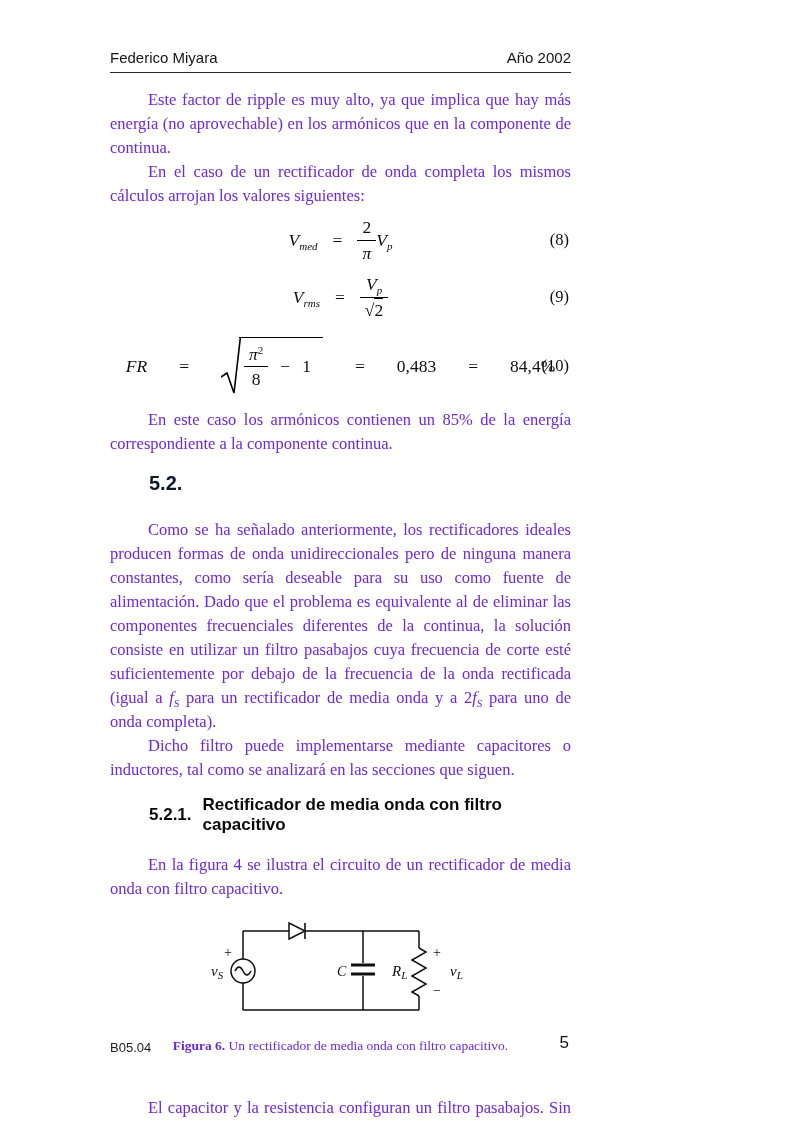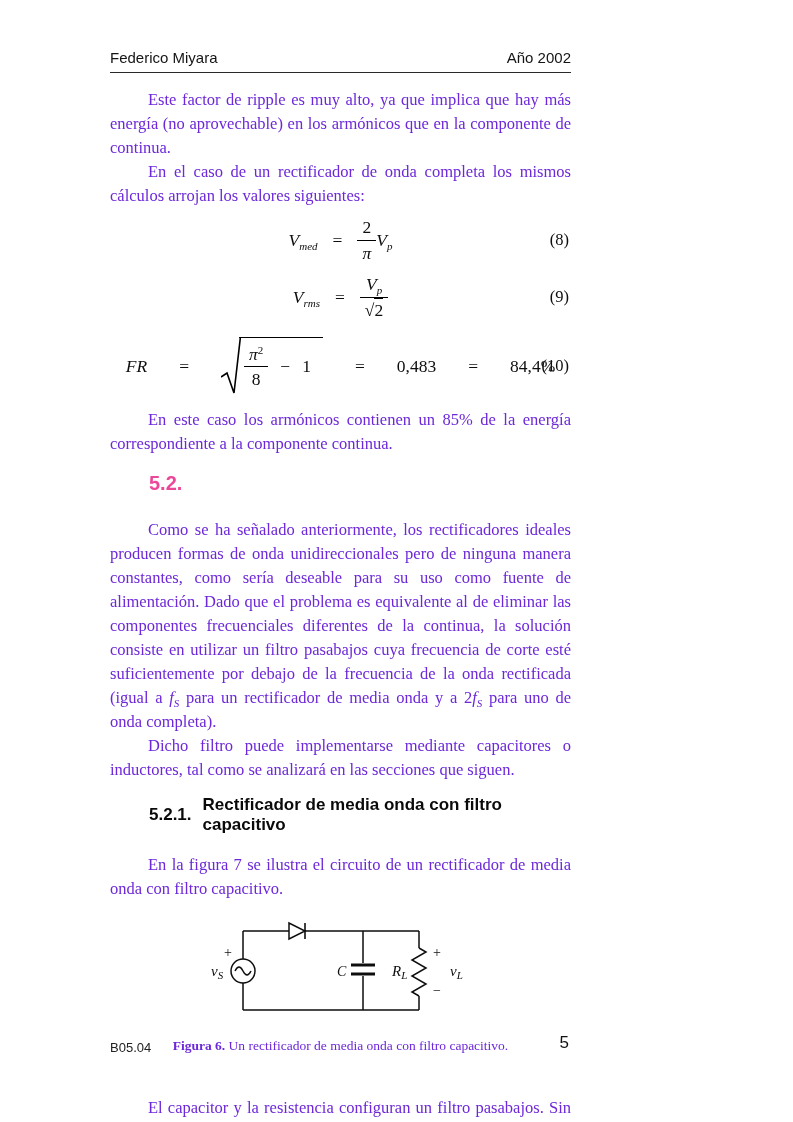--- a/index.html
+++ b/index.html
@@ -45,21 +45,21 @@
   .sqrt { display:inline-flex; align-items:flex-start; }
   .sqrt svg { display:block; }
   .radicand {
     display:inline-flex; align-items:center; border-top:1.6px solid #000;
     padding:4px 12px 0 5px; margin-left:-2px; height:54px; box-sizing:border-box;
   }
   .minus { margin:0 12px; }
   
   .h2 {
     margin:16px 0 0 39px; display:flex; align-items:flex-end; gap:17px;
-    font-family:"Liberation Sans", sans-serif; font-weight:700; color:#ec4899;
+    font-family:"Liberation Sans", sans-serif; font-weight:700; color:#0f172a;
   }
   .h2 .no { font-size:20px; }
   .h2 .ti { font-size:17px; }
   .h3 {
     margin:13px 0 0 39px; display:flex; align-items:center; gap:11px;
     font-family:"Liberation Sans", sans-serif; font-weight:700; font-size:17px; color:#0a0a0a;
   }
   
   .fig { margin-top:9px; display:flex; justify-content:center; height:120px; }
   .fig svg text { fill:#0e0e0e; font-family:"Liberation Serif", serif; font-size:14px; }
@@ -144,21 +144,21 @@
     </div>
 
     <p class="para p4"><span>Como se ha señalado anteriormente, los rectificadores ideales producen formas de onda unidireccionales pero de ninguna manera constantes, como sería deseable para su uso como fuente de alimentación. Dado que el problema es equivalente al de eliminar las componentes frecuenciales diferentes de la continua, la solución consiste en utilizar un filtro pasabajos cuya frecuencia de corte esté suficientemente por debajo de la frecuencia de la onda rectificada (igual a </span><span class="it">f</span><sub class="vs">S</sub><span> para un rectificador de media onda y a 2</span><span class="it">f</span><sub class="vs">S</sub><span> para uno de onda completa).</span></p>
     <p class="para">Dicho filtro puede implementarse mediante capacitores o inductores, tal como se analizará en las secciones que siguen.</p>
 
     <div class="h3">
       <span>5.2.1.</span>
       <span>Rectificador de media onda con filtro capacitivo</span>
     </div>
 
-    <p class="para p6">En la figura 7 se ilustra el circuito de un rectificador de media onda con filtro capacitivo.</p>
+    <p class="para p6">En la figura 4 se ilustra el circuito de un rectificador de media onda con filtro capacitivo.</p>
 
     <div class="fig">
       <svg width="300" height="120" viewBox="0 0 300 120">
 
         <path d="M52,21 H98 M114,21 H228 M52,21 V49 M52,73 V100 M52,100 H228 M172,21 V53 M172,66 V100 M228,21 V38 M228,86 V100" fill="none" stroke="#0e0e0e" stroke-width="1.5"></path>
 
         <polygon points="98,13 98,29 114,21" fill="#ffffff" stroke="#0e0e0e" stroke-width="1.5"></polygon>
         <line x1="114" y1="13" x2="114" y2="29" stroke="#0e0e0e" stroke-width="1.6"></line>
 
         <circle cx="52" cy="61" r="12" fill="#ffffff" stroke="#0e0e0e" stroke-width="1.5"></circle>

